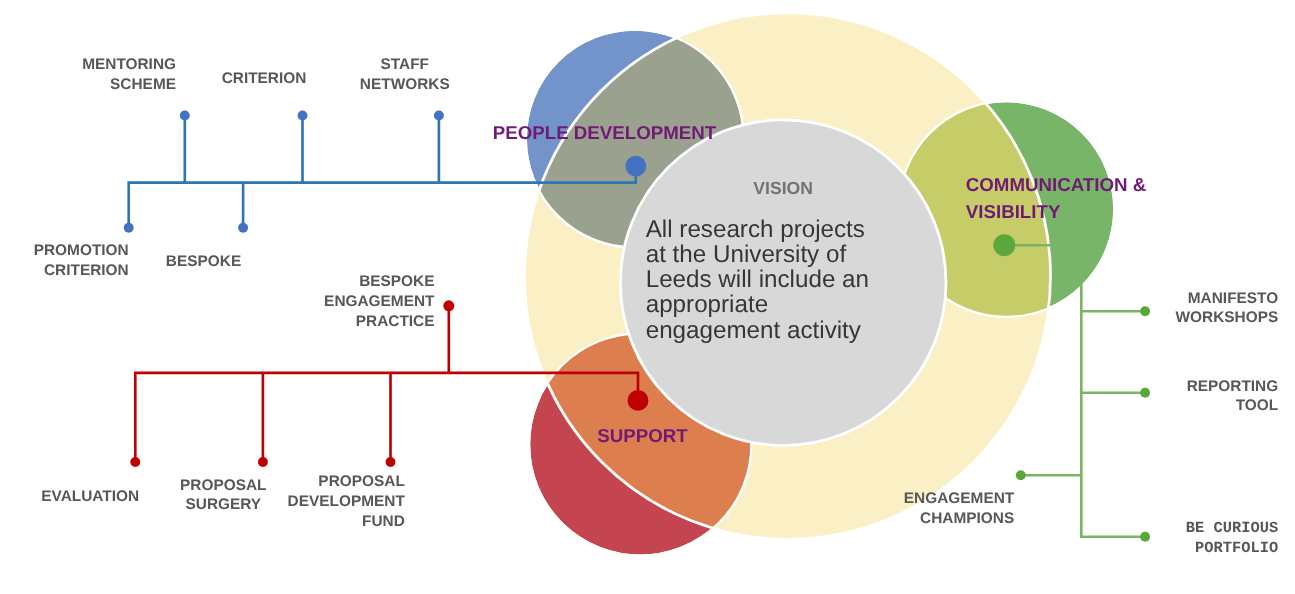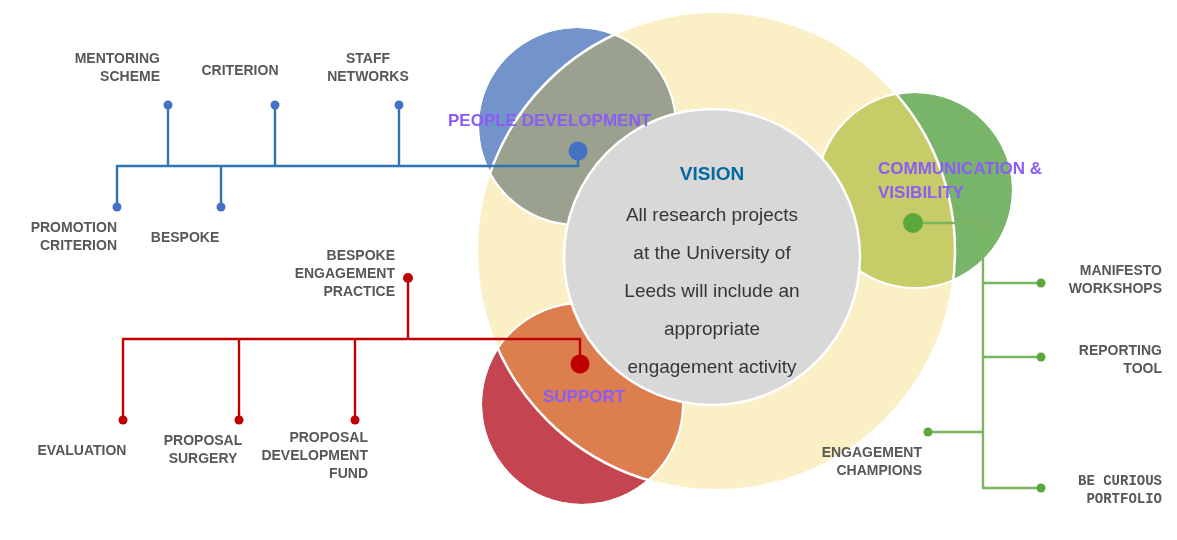--- a/index.html
+++ b/index.html
@@ -1,27 +1,27 @@
 <!DOCTYPE html>
 <html><head>
 <meta charset="utf-8">
 <style>
   html,body{margin:0;padding:0;background:#fff;}
   .stage{position:relative;width:1177px;height:540px;background:#fff;overflow:hidden;
          font-family:"Liberation Sans",sans-serif;}
   .stage svg{position:absolute;left:0;top:0;}
   .lbl{position:absolute;font-weight:bold;font-size:14px;line-height:18px;color:#575757;
        white-space:pre-line;}
-  .big{font-size:17px;line-height:24px;color:#8b5cf6;}
+  .big{font-size:17px;line-height:24px;color:#701a75;}
   .ta-r{text-align:right;}
   .ta-c{text-align:center;}
-  .vision-title{position:absolute;font-weight:bold;font-size:19px;color:#0369a1;
+  .vision-title{position:absolute;font-weight:bold;font-size:16px;color:#737373;
                 text-align:center;white-space:pre-line;}
-  .vision-body{position:absolute;font-size:19px;line-height:38px;color:#363636;
-               text-align:center;white-space:pre-line;}
+  .vision-body{position:absolute;font-size:22px;line-height:23px;color:#363636;
+               text-align:left;white-space:pre-line;}
 </style>
 </head>
 <body>
 
 <div class="stage">
 
   <svg width="1177" height="540" viewBox="0 0 1177 540">
     <defs>
       <clipPath id="clipBlue">
           <circle cx="577" cy="126" r="99"></circle>

